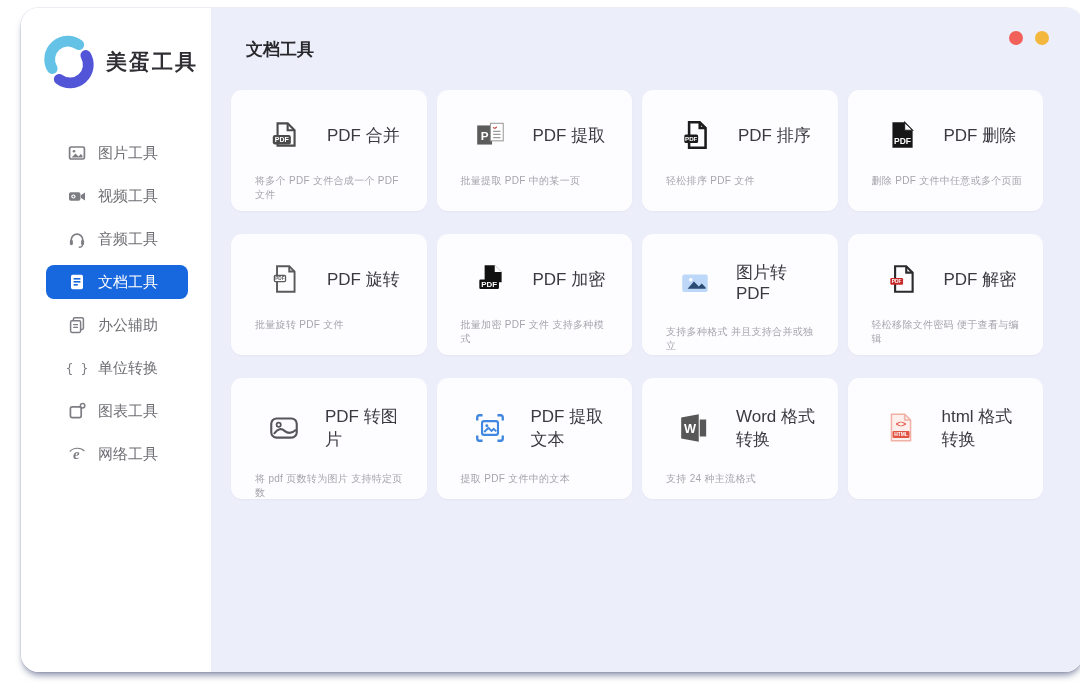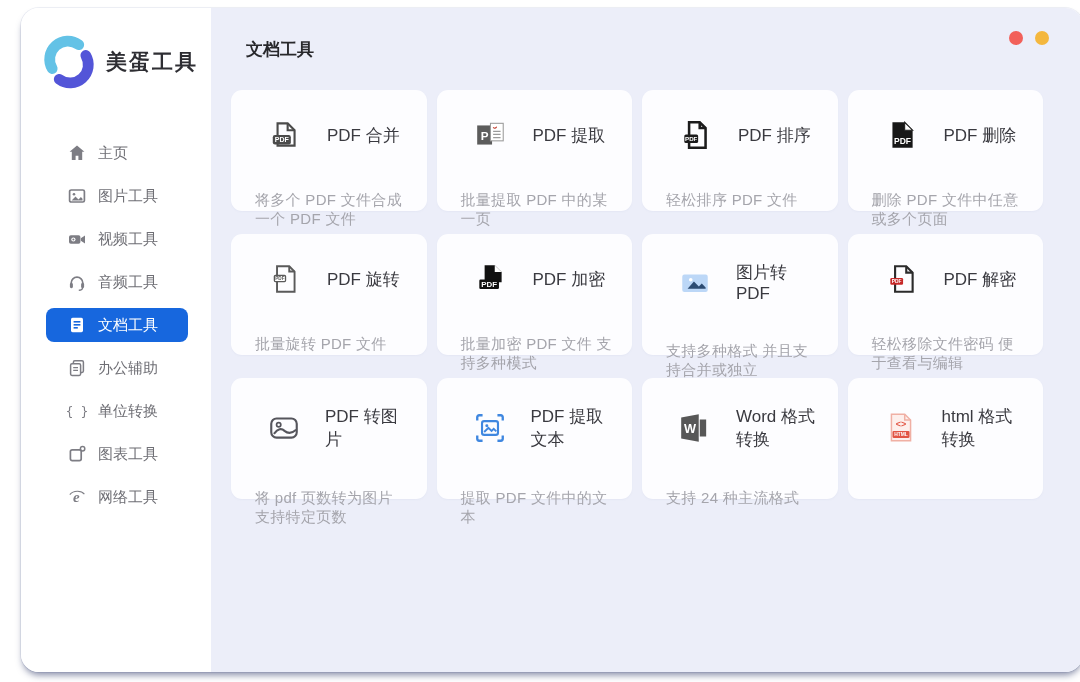--- a/index.html
+++ b/index.html
@@ -41,48 +41,40 @@
   }
   .card {
     background:#FDFDFF; border-radius:11px; height:121px;
     padding:27px 20px 0 24px; cursor:pointer;
     box-shadow:0 1px 2px rgba(120,130,170,.06);
   }
   .card-head { display:flex; align-items:center; gap:24px; margin-left:12px; }
   .card-icon { width:36px; height:36px; display:inline-flex; align-items:center; justify-content:center; }
   .card-icon svg { width:34px; height:34px; }
   .card-title { font-size:17px; color:#3a3a40; font-weight:500; }
-  .card-desc { margin-top:38px; font-size:15px; color:#a5a5ac; letter-spacing:.3px; }
+  .card-desc { margin-top:21px; font-size:10px; color:#a5a5ac; letter-spacing:.3px; }
 </style>
 </head>
 <body>
 
 <div class="app-window">
 
   <div class="sidebar">
     <div class="logo">
       <svg viewBox="0 0 60 60">
         <path d="M12 37 A19.5 19.5 0 0 1 40.5 11.5" stroke="#63c2e6" stroke-width="11.5" fill="none" stroke-linecap="round"></path>
         <path d="M48 23 A19.5 19.5 0 0 1 19.5 48.5" stroke="#5355d8" stroke-width="11.5" fill="none" stroke-linecap="round"></path>
       </svg>
       <span class="logo-text">美蛋工具</span>
     </div>
 
     <ul class="nav">
         <li class="nav-item">
         <span class="nav-icon">
             <svg viewBox="0 0 20 20">
-              <path d="M10 2.6l7.4 6.2h-2.2V17h-3.8v-4.3H8.6V17H4.8V8.8H2.6z" fill="#7d7d84"></path>
-            </svg>
-          </span>
-        <span>主页</span>
-      </li>
-        <li class="nav-item">
-        <span class="nav-icon">
-            <svg viewBox="0 0 20 20">
               <rect x="2.6" y="4" width="14.8" height="12" rx="1.6" fill="none" stroke="#7d7d84" stroke-width="1.7"></rect>
               <circle cx="7" cy="8.2" r="1.3" fill="#7d7d84"></circle>
               <path d="M4.6 14.4l3.9-3.9 3 3 2.4-2.4 1.6 1.6v1.7z" fill="#7d7d84"></path>
             </svg>
           </span>
         <span>图片工具</span>
       </li>
         <li class="nav-item">
         <span class="nav-icon">
             <svg viewBox="0 0 20 20">

